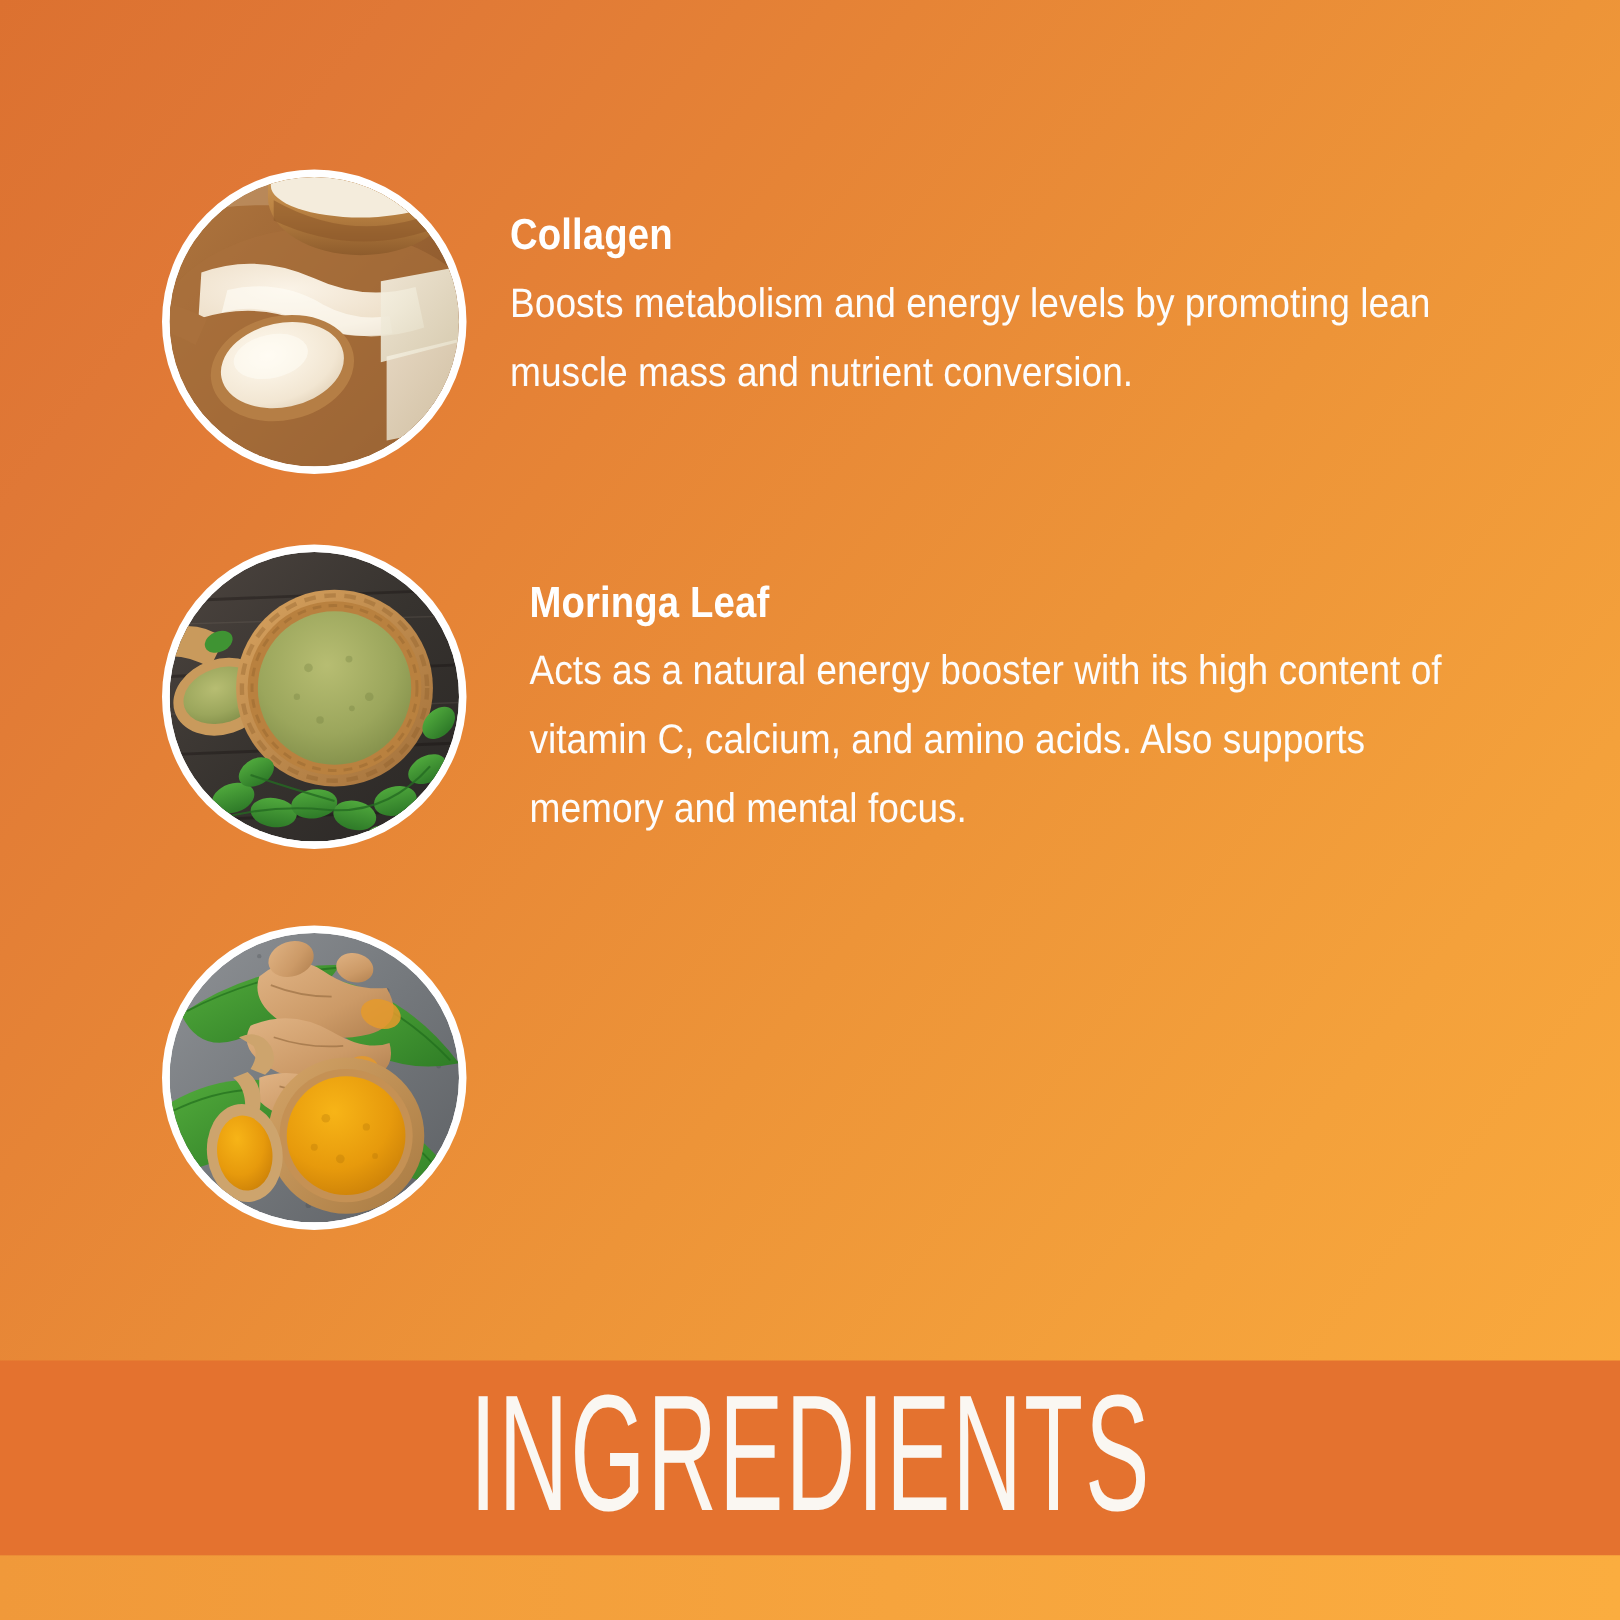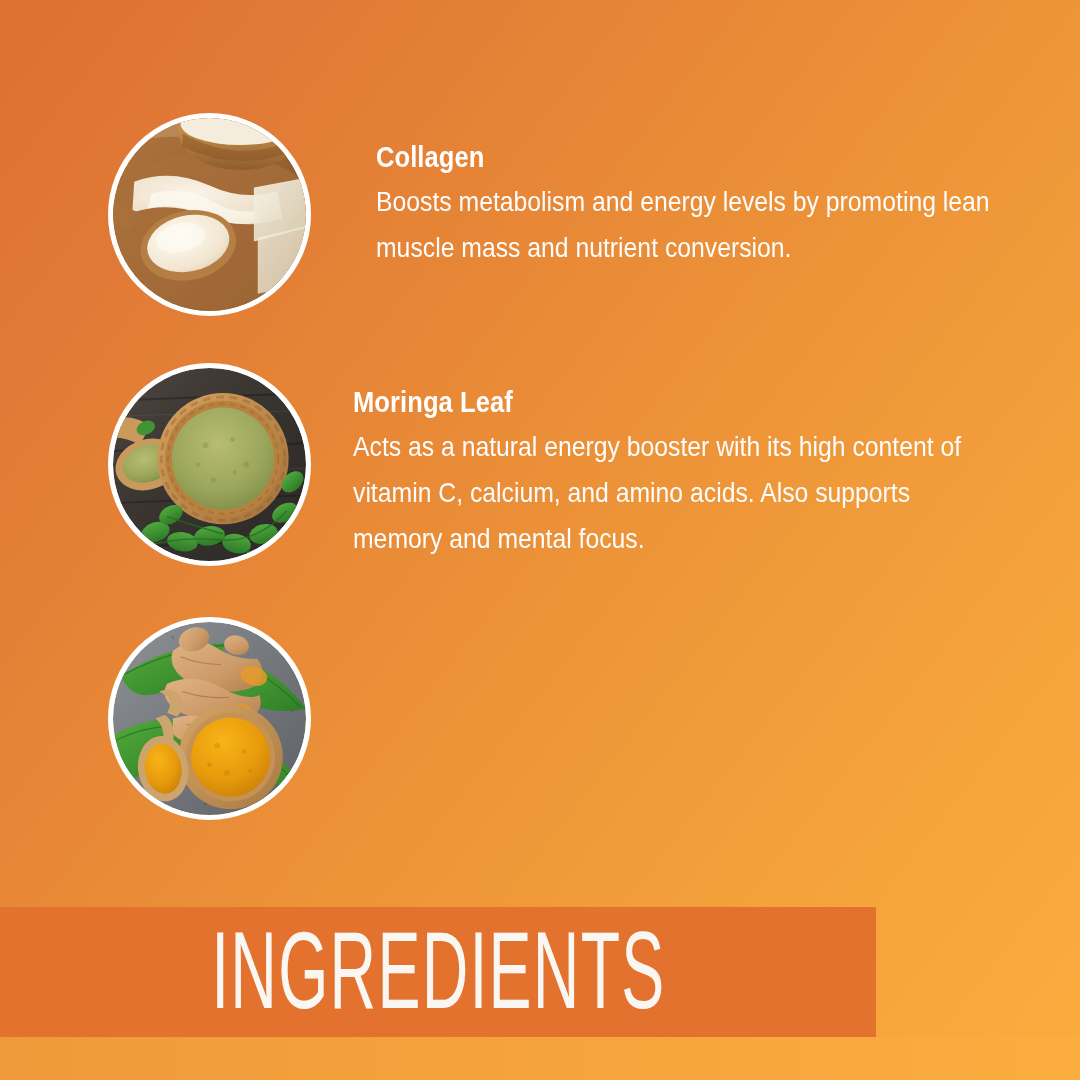--- a/index.html
+++ b/index.html
@@ -38,21 +38,21 @@
     width: 1080px;
   }
 
   .ingredient-row {
     position: absolute;
     left: 108px;
     width: 900px;
     display: flex;
     align-items: flex-start;
   }
-  .ingredient-row.row-0 { top: 113px; gap: 36px; }
+  .ingredient-row.row-0 { top: 113px; }
   .ingredient-row.row-1 { top: 363px; }
   .ingredient-row.row-2 { top: 617px; }
 
   .thumb {
     position: relative;
     flex: 0 0 auto;
     width: 203px;
     height: 203px;
     border-radius: 50%;
     background: #ffffff;
@@ -101,21 +101,21 @@
     transform: scaleX(0.9);
     transform-origin: left top;
     width: 111%;
   }
 
   
   .banner {
     position: absolute;
     left: 0;
     top: 907px;
-    width: 876px;
+    width: 1080px;
     height: 130px;
     background: #e4722f;
     display: flex;
     align-items: center;
     justify-content: center;
   }
   .banner-title {
     font-family: "Liberation Sans Narrow", "Liberation Sans", sans-serif;
     font-weight: 400;
     font-size: 104px;

